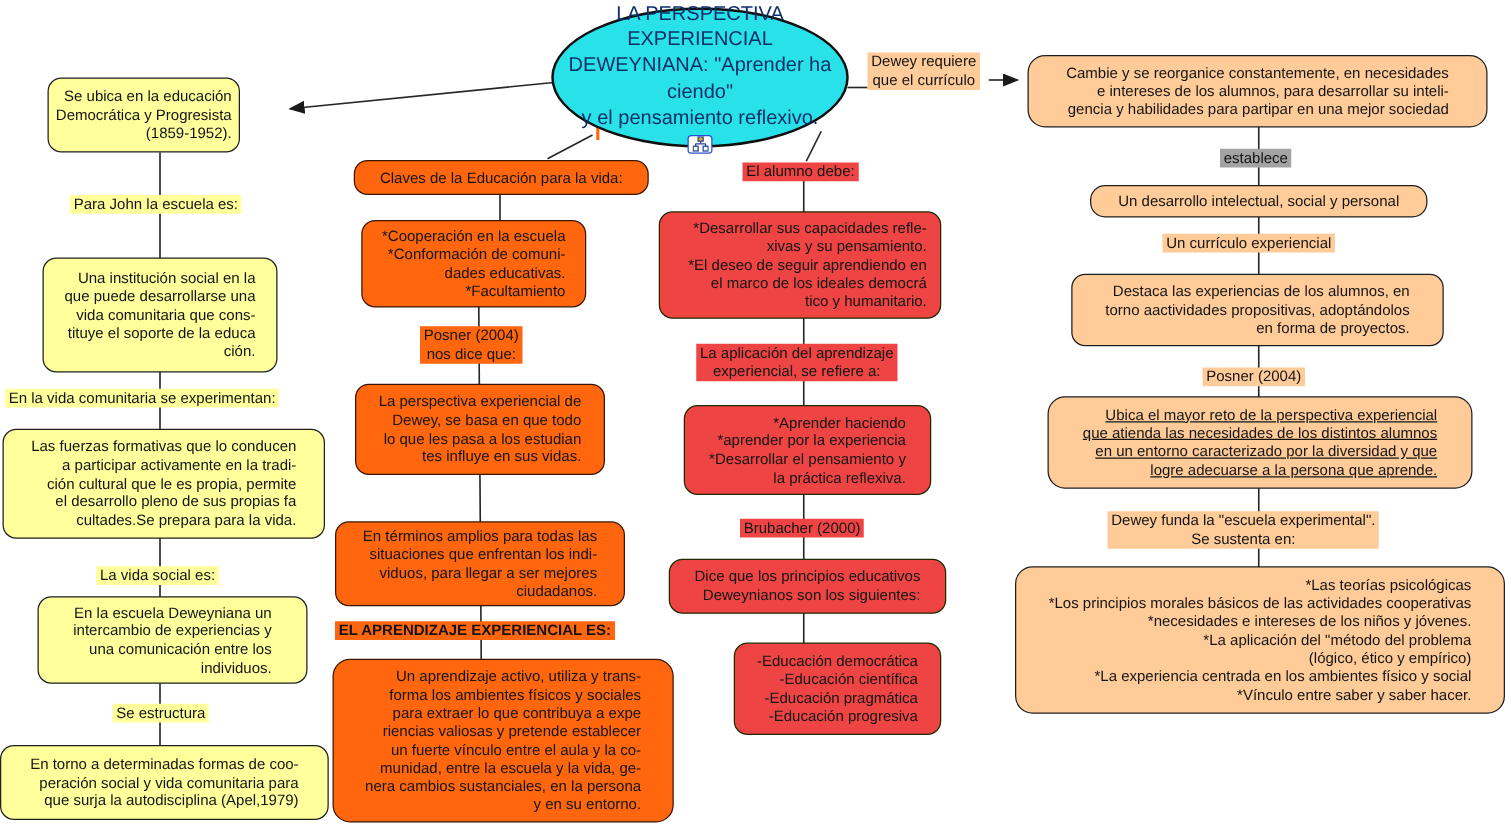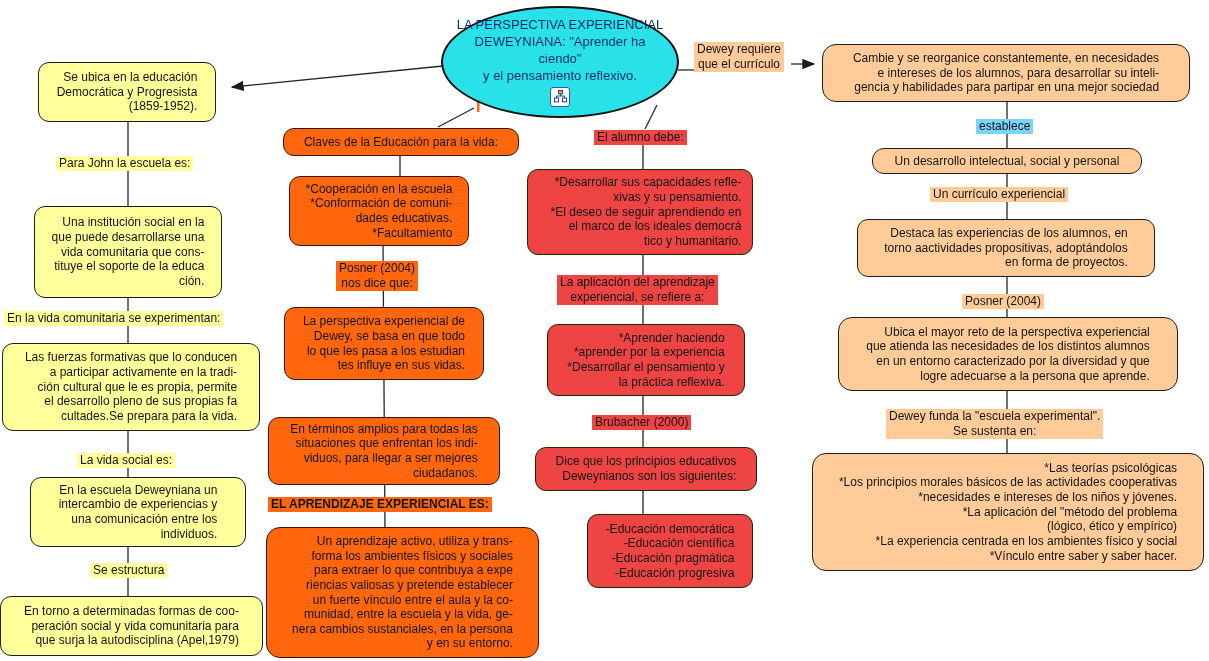--- a/index.html
+++ b/index.html
@@ -17,25 +17,25 @@
   .box{border:1.4px solid #1f1f1f;border-radius:11px;text-align:right;}
   .lbl{
     position:absolute;z-index:2;box-sizing:border-box;
     white-space:pre-line;text-align:center;
     font-size:12px;line-height:1.25;padding:0 3px;color:#141414;
   }
   .yellow{background:#FFFF9C;}
   .orange{background:#FF660D;border-color:#3d1605;}
   .green{background:#ef4444;border-color:#1d2a00;}
   .peach{background:#FFCC99;}
-  .pink{background:#7dd3fc;}
+  .pink{background:#a3a3a3;}
   .bold{font-weight:bold;}
   .ellipse{
     border-radius:50%;border:2px solid #101010;background:#29E2E9;
-    color:#0b2f6b;flex-direction:column;line-height:1.3;font-size:13px;
+    color:#0b2f6b;flex-direction:column;line-height:1.3;font-size:16px;
   }
   .cm-icon{
     display:inline-flex;align-items:center;justify-content:center;
     width:18px;height:18px;background:#fff;border:1px solid #2a4fd0;border-radius:3px;margin-top:2px;
   }
 </style>
 </head>
 <body>
 
 <div id="canvas">
@@ -72,21 +72,21 @@
         <line x1="6.5" y1="3.9" x2="6.5" y2="6" stroke="#23409a" stroke-width="1"></line>
         <line x1="2.5" y1="6" x2="10.5" y2="6" stroke="#23409a" stroke-width="1"></line>
         <line x1="2.5" y1="6" x2="2.5" y2="8" stroke="#23409a" stroke-width="1"></line>
         <line x1="10.5" y1="6" x2="10.5" y2="8" stroke="#23409a" stroke-width="1"></line>
         <rect x="0.5" y="8" width="4" height="3.8" fill="#fff" stroke="#23409a" stroke-width="1"></rect>
         <rect x="8.5" y="8" width="4" height="3.8" fill="#fff" stroke="#23409a" stroke-width="1"></rect>
       </svg>
     </span>
   </div>
 
-  <div class="node box yellow" style="left:38px;top:62px;width:178px;height:60px;">Se ubica en la educación
+  <div class="node box yellow" style="left:38px;top:62px;width:154px;height:60px;">Se ubica en la educación
 Democrática y Progresista
 (1859-1952).</div>
   <div class="lbl yellow" style="left:56px;top:156px;">Para John la escuela es:</div>
   <div class="node box yellow" style="left:34px;top:206px;width:188px;height:92px;">Una institución social en la
 que puede desarrollarse una
 vida comunitaria que cons-
 tituye el soporte de la educa
 ción.</div>
   <div class="lbl yellow" style="left:4px;top:311px;">En la vida comunitaria se experimentan:</div>
   <div class="node box yellow" style="left:2px;top:343px;width:258px;height:88px;">Las fuerzas formativas que lo conducen
@@ -155,21 +155,21 @@
   <div class="node box peach" style="left:822px;top:44px;width:368px;height:58px;border-radius:14px;">Cambie y se reorganice constantemente, en necesidades
 e intereses de los alumnos, para desarrollar su inteli-
 gencia y habilidades para partipar en una mejor sociedad</div>
   <div class="lbl pink" style="left:976px;top:119px;">establece</div>
   <div class="node box peach" style="left:872px;top:148px;width:270px;height:26px;border-radius:12px;">Un desarrollo intelectual, social y personal</div>
   <div class="lbl peach" style="left:930px;top:187px;">Un currículo experiencial</div>
   <div class="node box peach" style="left:857px;top:219px;width:298px;height:58px;">Destaca las experiencias de los alumnos, en
 torno aactividades propositivas, adoptándolos
 en forma de proyectos.</div>
   <div class="lbl peach" style="left:962px;top:294px;">Posner (2004)</div>
-  <div class="node box peach" style="left:838px;top:317px;width:340px;height:74px;border-radius:14px;">Ubica el mayor reto de la perspectiva experiencial
+  <div class="node box peach" style="left:838px;top:317px;width:340px;height:74px;border-radius:14px;text-decoration:underline;">Ubica el mayor reto de la perspectiva experiencial
 que atienda las necesidades de los distintos alumnos
 en un entorno caracterizado por la diversidad y que
 logre adecuarse a la persona que aprende.</div>
   <div class="lbl peach" style="left:886px;top:409px;">Dewey funda la "escuela experimental".
 Se sustenta en:</div>
   <div class="node box peach" style="left:812px;top:453px;width:392px;height:118px;border-radius:14px;">*Las teorías psicológicas
 *Los principios morales básicos de las actividades cooperativas
 *necesidades e intereses de los niños y jóvenes.
 *La aplicación del "método del problema
 (lógico, ético y empírico)

